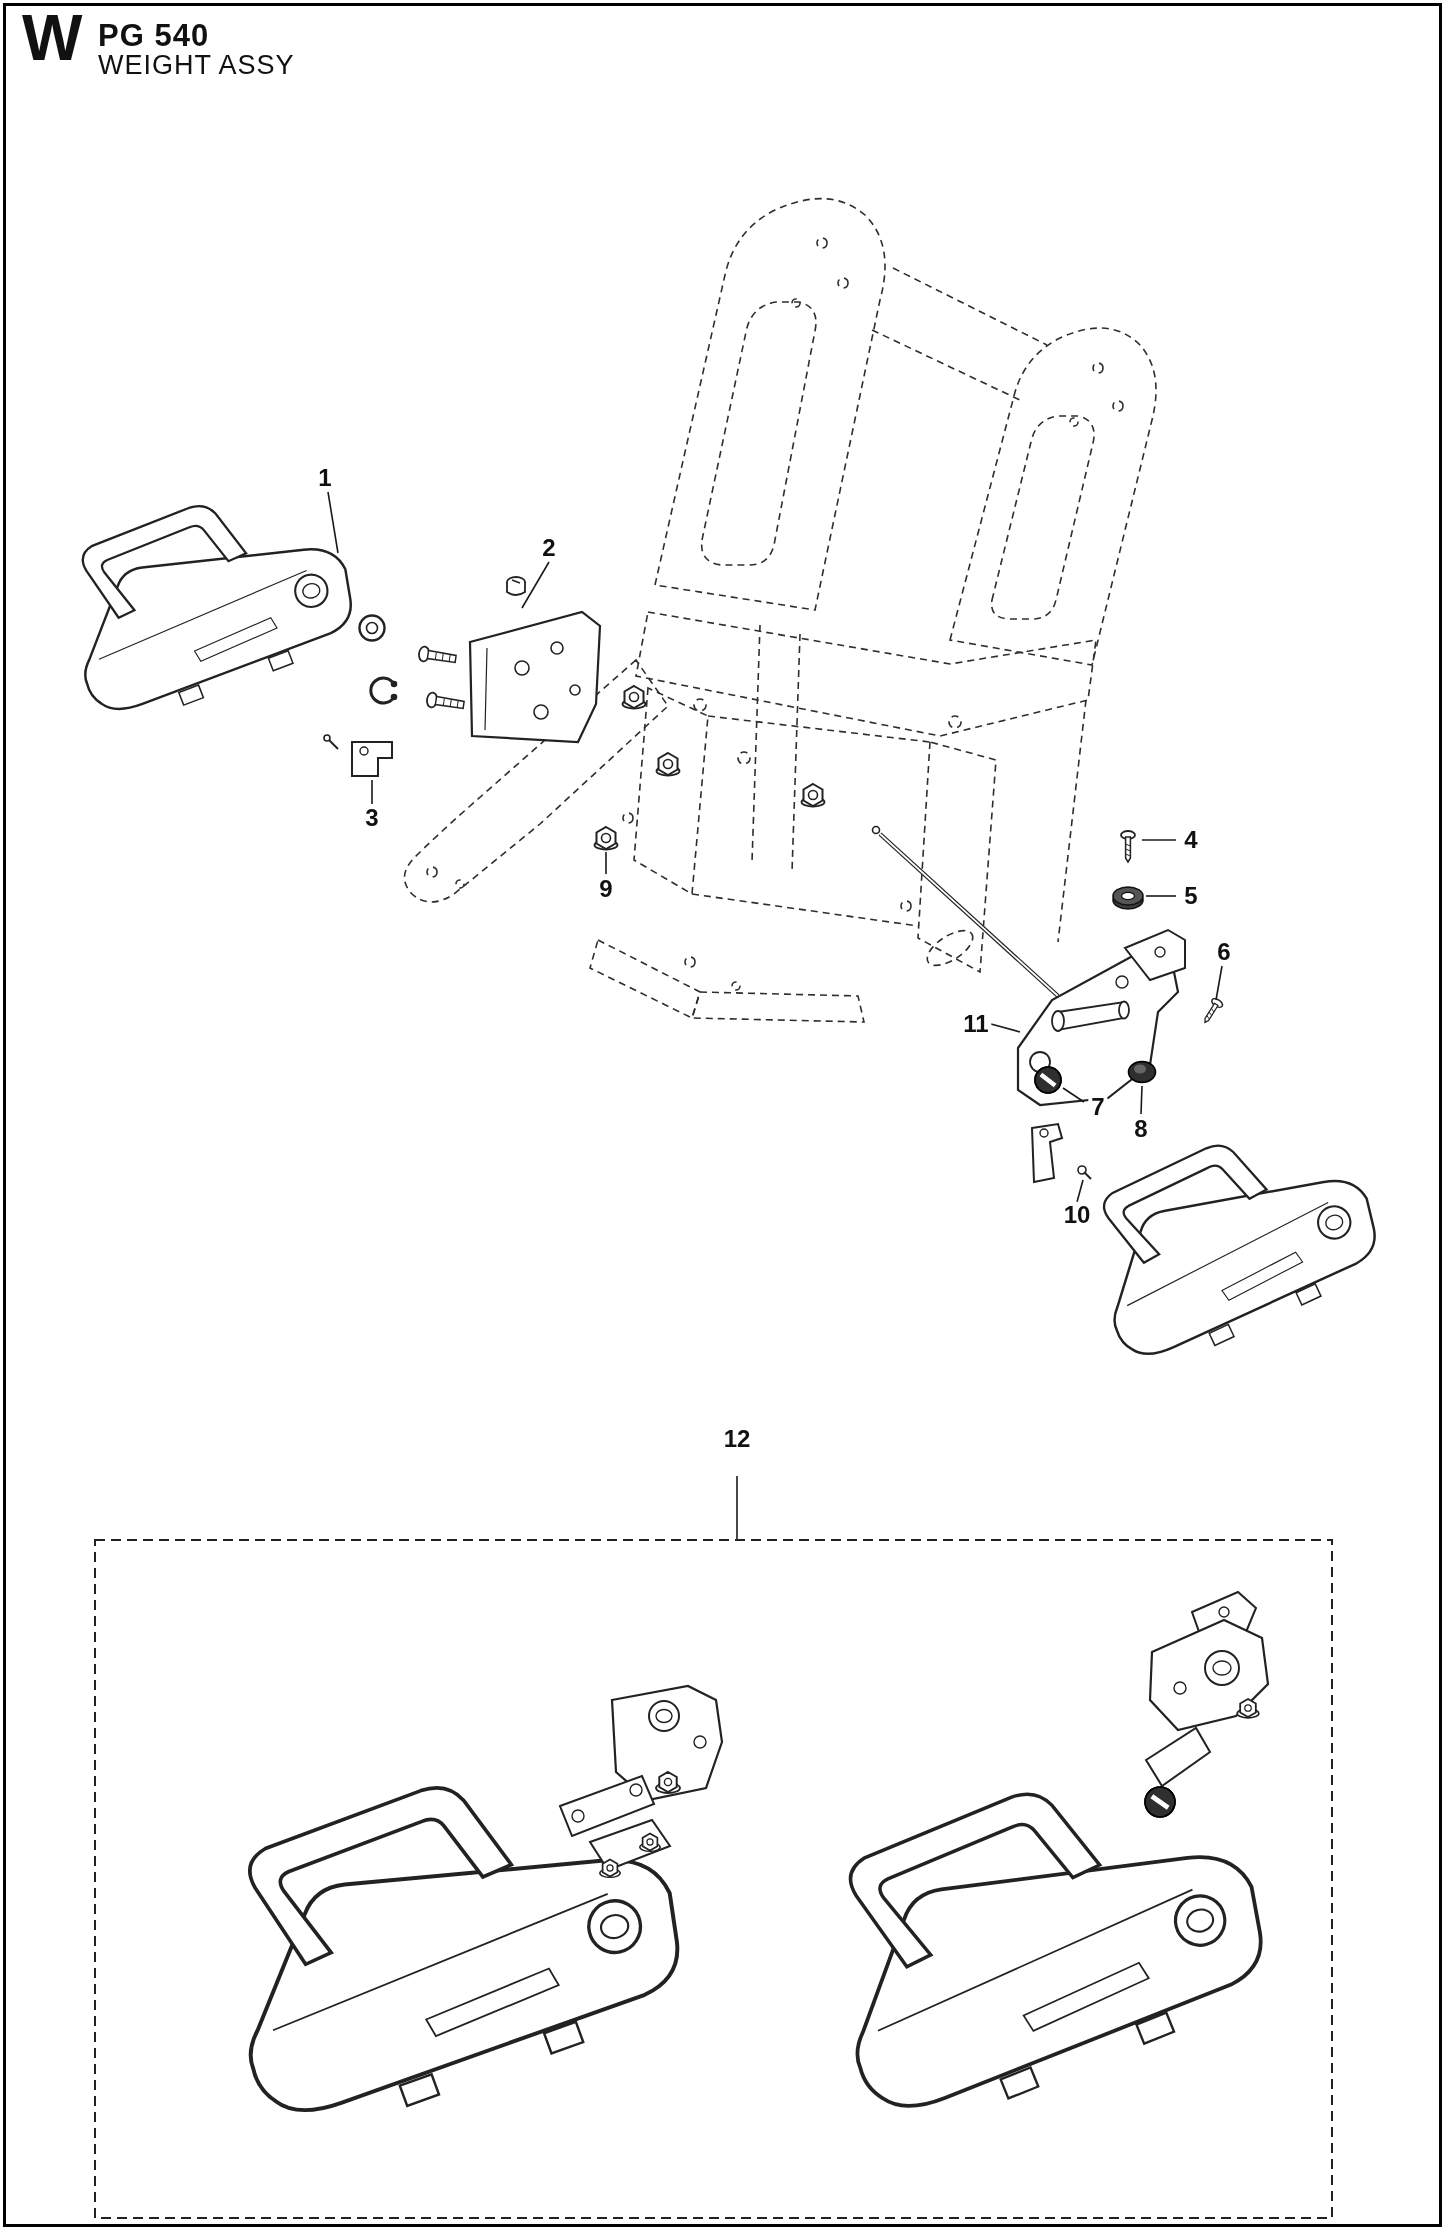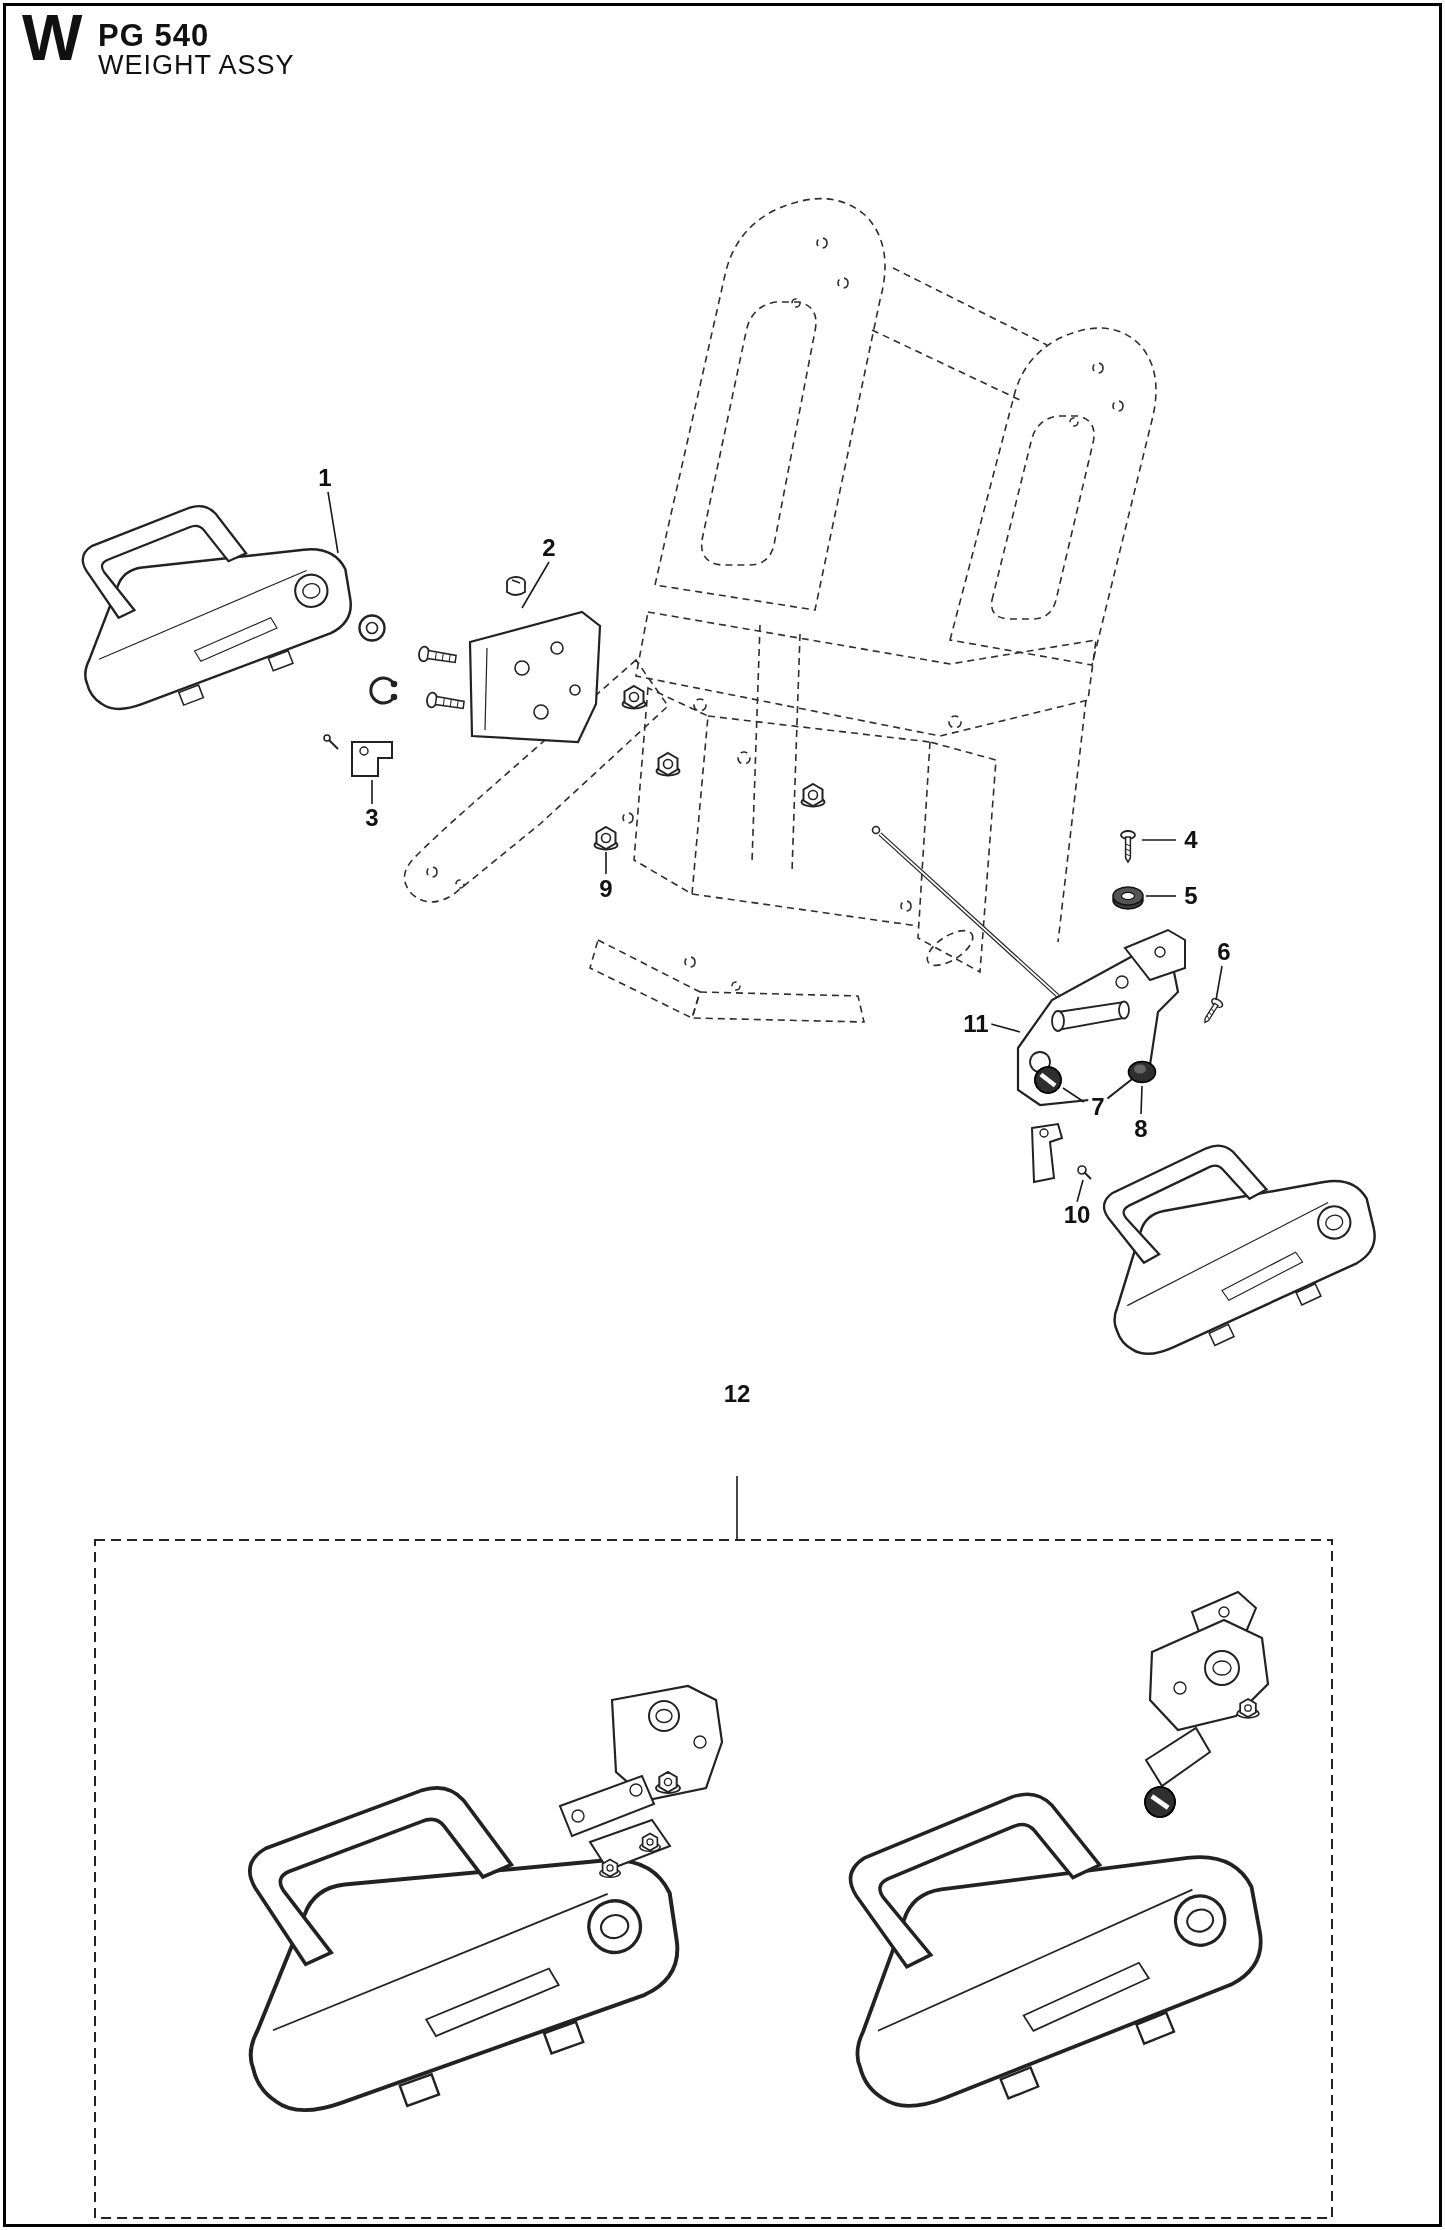--- a/index.html
+++ b/index.html
@@ -257,14 +257,14 @@
   <div class="callout" style="left:549px;top:548px;">2</div>
   <div class="callout" style="left:372px;top:818px;">3</div>
   <div class="callout" style="left:1191px;top:840px;">4</div>
   <div class="callout" style="left:1191px;top:896px;">5</div>
   <div class="callout" style="left:1224px;top:952px;">6</div>
   <div class="callout" style="left:1098px;top:1107px;">7</div>
   <div class="callout" style="left:1141px;top:1129px;">8</div>
   <div class="callout" style="left:606px;top:889px;">9</div>
   <div class="callout" style="left:1077px;top:1172px;margin-top:43px;">10</div>
   <div class="callout" style="left:976px;top:1024px;text-align:right;">11</div>
-  <div class="callout" style="left:737px;top:1394px;">12</div>
+  <div class="callout" style="left:737px;top:1439px;">12</div>
 </div>
 
 </body></html>

